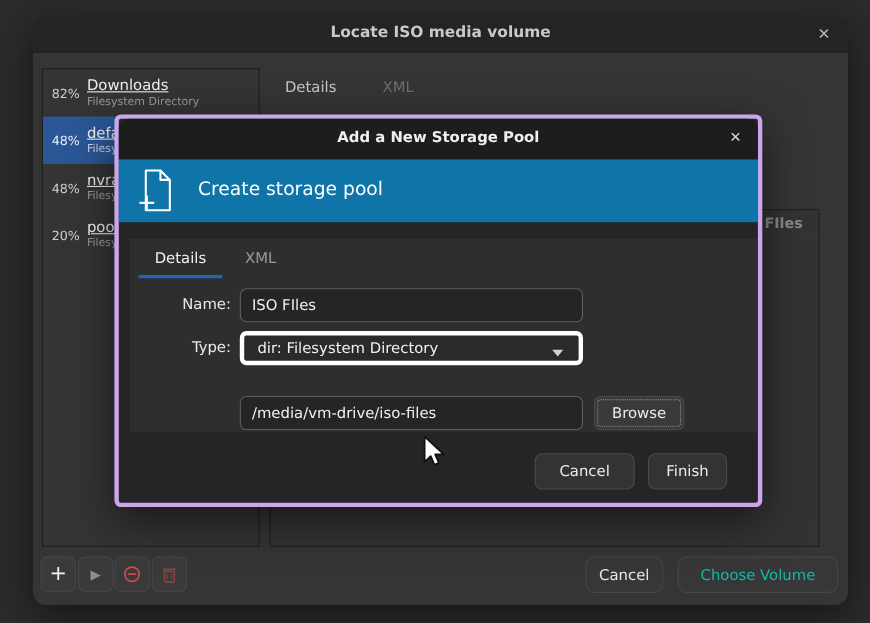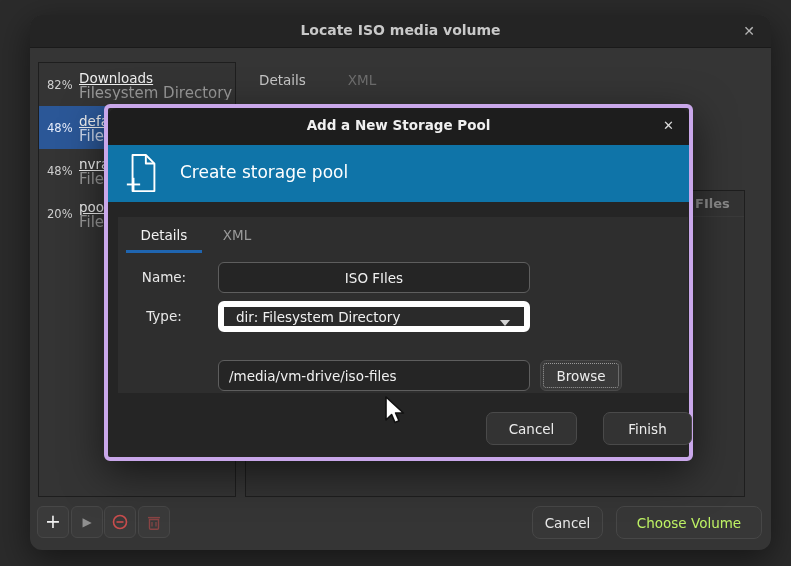--- a/index.html
+++ b/index.html
@@ -34,21 +34,21 @@
   .sidebar{
     position:absolute; left:8px; top:47px; width:198px; height:435px;
     background:#343434; border:1px solid #1e1e1e; overflow:hidden;
   }
   .pool-row{ height:43px; display:flex; align-items:center; }
   .pool-row.selected{ background:#2b5797; }
   .pool-pct{ width:34px; padding-left:8px; font-size:11.5px; color:#cfcfcf; flex:0 0 auto; }
   .pool-row.selected .pool-pct{ color:#e8eefc; }
   .pool-text{ margin-left:6px; overflow:hidden; white-space:nowrap; }
   .pool-name{ font-size:13.5px; color:#f0f0f0; line-height:16px;text-decoration:underline; }
-  .pool-type{ font-size:15px; color:#9a9a9a; line-height:14px; }
+  .pool-type{ font-size:10px; color:#9a9a9a; line-height:14px; }
   .pool-row.selected .pool-type{ color:#ccd7ec; }
   
   .main-tabs{ position:absolute; left:215px; top:52px; height:30px; display:flex; }
   .mtab{ font-size:13.5px; padding:5px 14px; text-align:center; position:relative; }
   .mtab.active{ color:#c6c6c6; }
   .mtab.inactive{ color:#6e6e6e; margin-left:14px; }
   .mtab.active::after{
     content:""; position:absolute; left:0; right:0; bottom:-13px; height:3px; background:#1f65b0;
   }
   
@@ -67,21 +67,21 @@
     display:flex; align-items:center; justify-content:center;
   }
   .tool-btn .plus{ font-size:19px; color:#f0f0f0; line-height:1; margin-top:-2px; }
   .tool-btn .play{ font-size:12px; color:#8f8f8f; }
   
   .foot-btn{
     position:absolute; top:491px; height:33px;
     background:#373737; border:1px solid #474747; border-radius:8px;
     font-size:13.5px; color:#e8e8e8; display:flex; align-items:center; justify-content:center;
   }
-  .foot-btn.disabled{ color:#bef264; }
+  .foot-btn.disabled{ color:#14b8a6; }
   
   .dialog{
     position:absolute; left:104px; top:104px; width:589px; height:357px;
     border:4px solid #c9a7ea; border-radius:6px; background:#252525;
     box-shadow:0 12px 40px rgba(0,0,0,.55); z-index:10;
   }
   .dlg-titlebar{
     position:absolute; left:0; top:0; width:581px; height:37px;
     background:#1d1d1d; border-radius:9px 9px 0 0;
   }
@@ -106,32 +106,32 @@
   .dtab{
     font-size:13.5px; height:36px; display:flex; align-items:center; justify-content:center;
     position:relative; padding:0 10px; min-width:76px;
   }
   .dtab.active{ color:#f2f2f2; }
   .dtab.inactive{ color:#9a9a9a; min-width:54px; }
   .dtab.active::after{
     content:""; position:absolute; left:0; right:0; bottom:0; height:3px; background:#1f65b0;
   }
   .fld-label{
-    position:absolute; left:0; width:92px; text-align:center;
+    position:absolute; left:0; width:92px; text-align:right;
     font-size:13.5px; color:#e8e8e8; line-height:31px;
   }
   .txt-input{
     position:absolute; left:100px; width:312px; height:31px;
     background:#252525; border:1px solid #5e5e5e; border-radius:6px;
     color:#f0f0f0; font-size:13.5px; font-family:"DejaVu Sans", sans-serif;
     padding:0 10px; outline:none;
   }
   .combo{
     position:absolute; left:100px; width:312px; height:31px;
-    background:#2a2a2a; border:6px solid #ffffff; border-radius:6px;
+    background:#2a2a2a; border:4px solid #ffffff; border-radius:6px;
     font-size:13.5px; color:#f0f0f0; display:flex; align-items:center; padding:0 12px;
   }
   .combo-arrow{
     position:absolute; right:14px; top:13px; width:0; height:0;
     border-left:5px solid transparent; border-right:5px solid transparent;
     border-top:6px solid #d2d2d2;
   }
   .browse-btn{
     position:absolute; left:422px; width:82px; height:31px;
     background:#3a3a3a; border:1px solid #4a4a4a; border-radius:6px;
@@ -250,38 +250,38 @@
     <span class="banner-text">Create storage pool</span>
   </div>
 
   <div class="dlg-panel">
     <div class="dlg-tabs" style="left:8px">
       <div class="dtab active">Details</div>
       <div class="dtab inactive" style="margin-left:8px">XML</div>
     </div>
 
     <div class="fld-label" style="top:45px">Name:</div>
-    <input class="txt-input" style="top: 45px; text-align: center;" type="text" value="ISO FIles">
+    <input class="txt-input" style="top: 45px;" type="text" value="ISO FIles">
 
     <div class="fld-label" style="top:84px">Type:</div>
     <div class="combo" style="top:84px">
       <span>dir: Filesystem Directory</span>
       <span class="combo-arrow"></span>
     </div>
 
     <input class="txt-input" style="top: 143px;" type="text" value="/media/vm-drive/iso-files">
     <div class="browse-btn" style="top:143px">
       <span>Browse</span>
     </div>
   </div>
 
   <div class="dlg-action" style="left:378px;width:91px">
     <span>Cancel</span>
   </div>
-  <div class="dlg-action" style="left:495px;width:89px">
+  <div class="dlg-action" style="left:481px;width:72px">
     <span>Finish</span>
   </div>
 </div>
 
 <div class="cursor">
   <svg width="26" height="30" viewBox="0 0 26 30">
     <path d="M3 1 L3 24 L8.6 18.6 L12 26.5 L16 24.8 L12.6 17 L20.4 17 Z" fill="#ffffff" stroke="#111111" stroke-width="1.6" stroke-linejoin="round"></path>
   </svg>
 </div>
 

